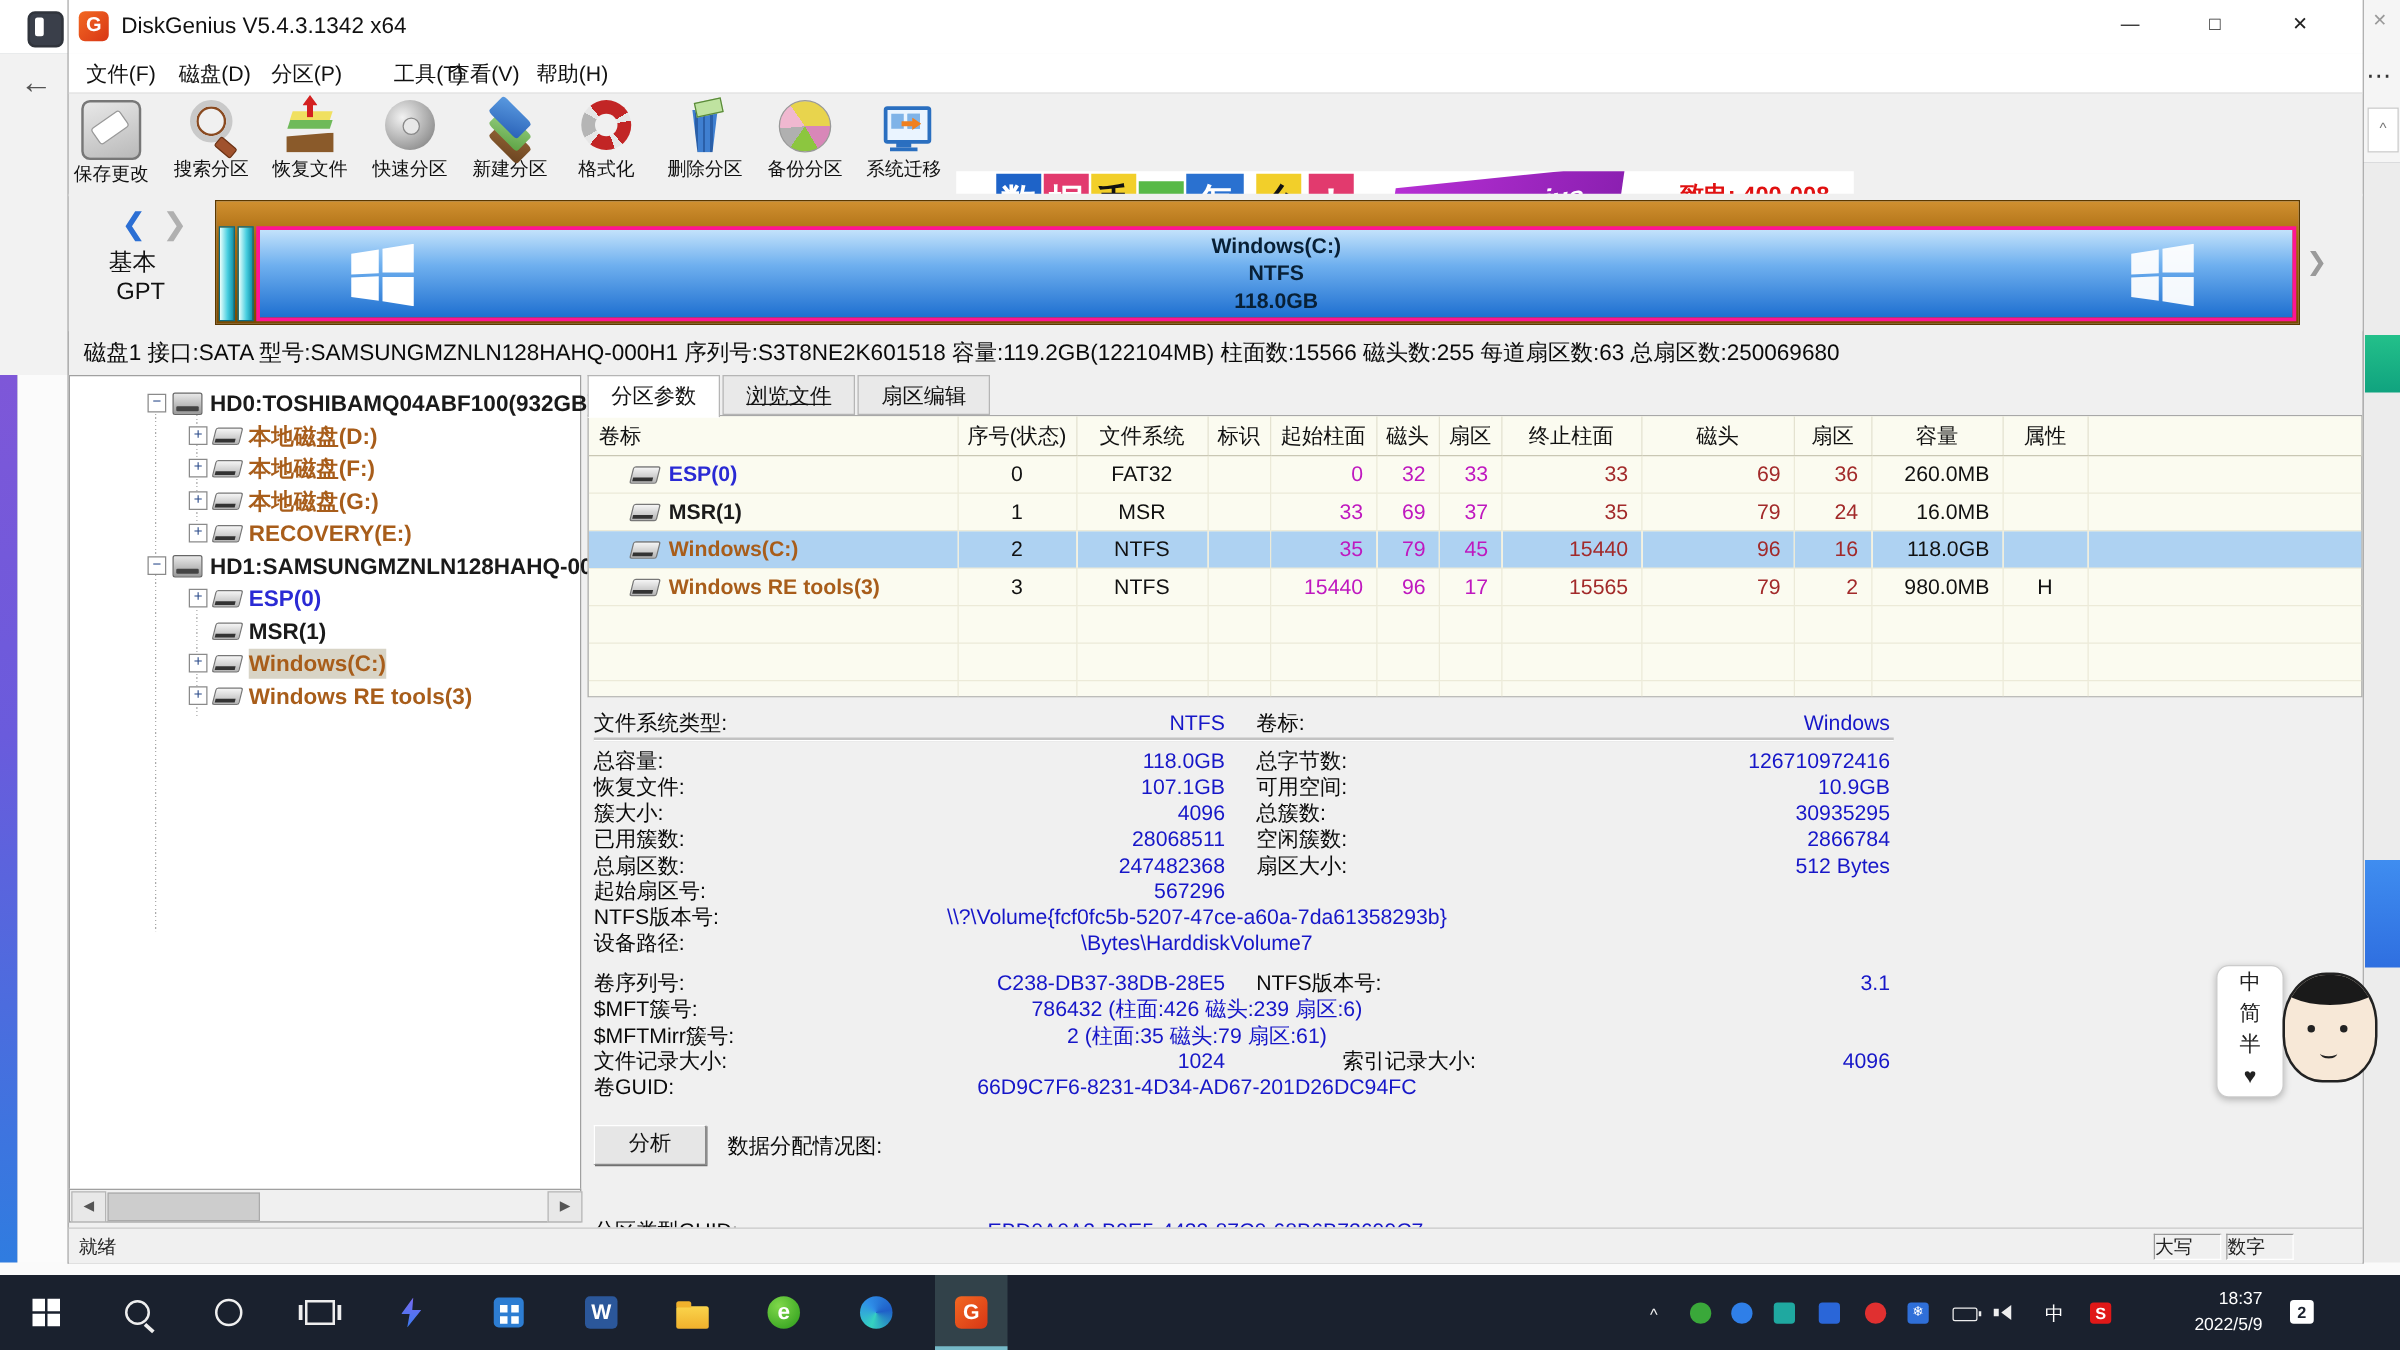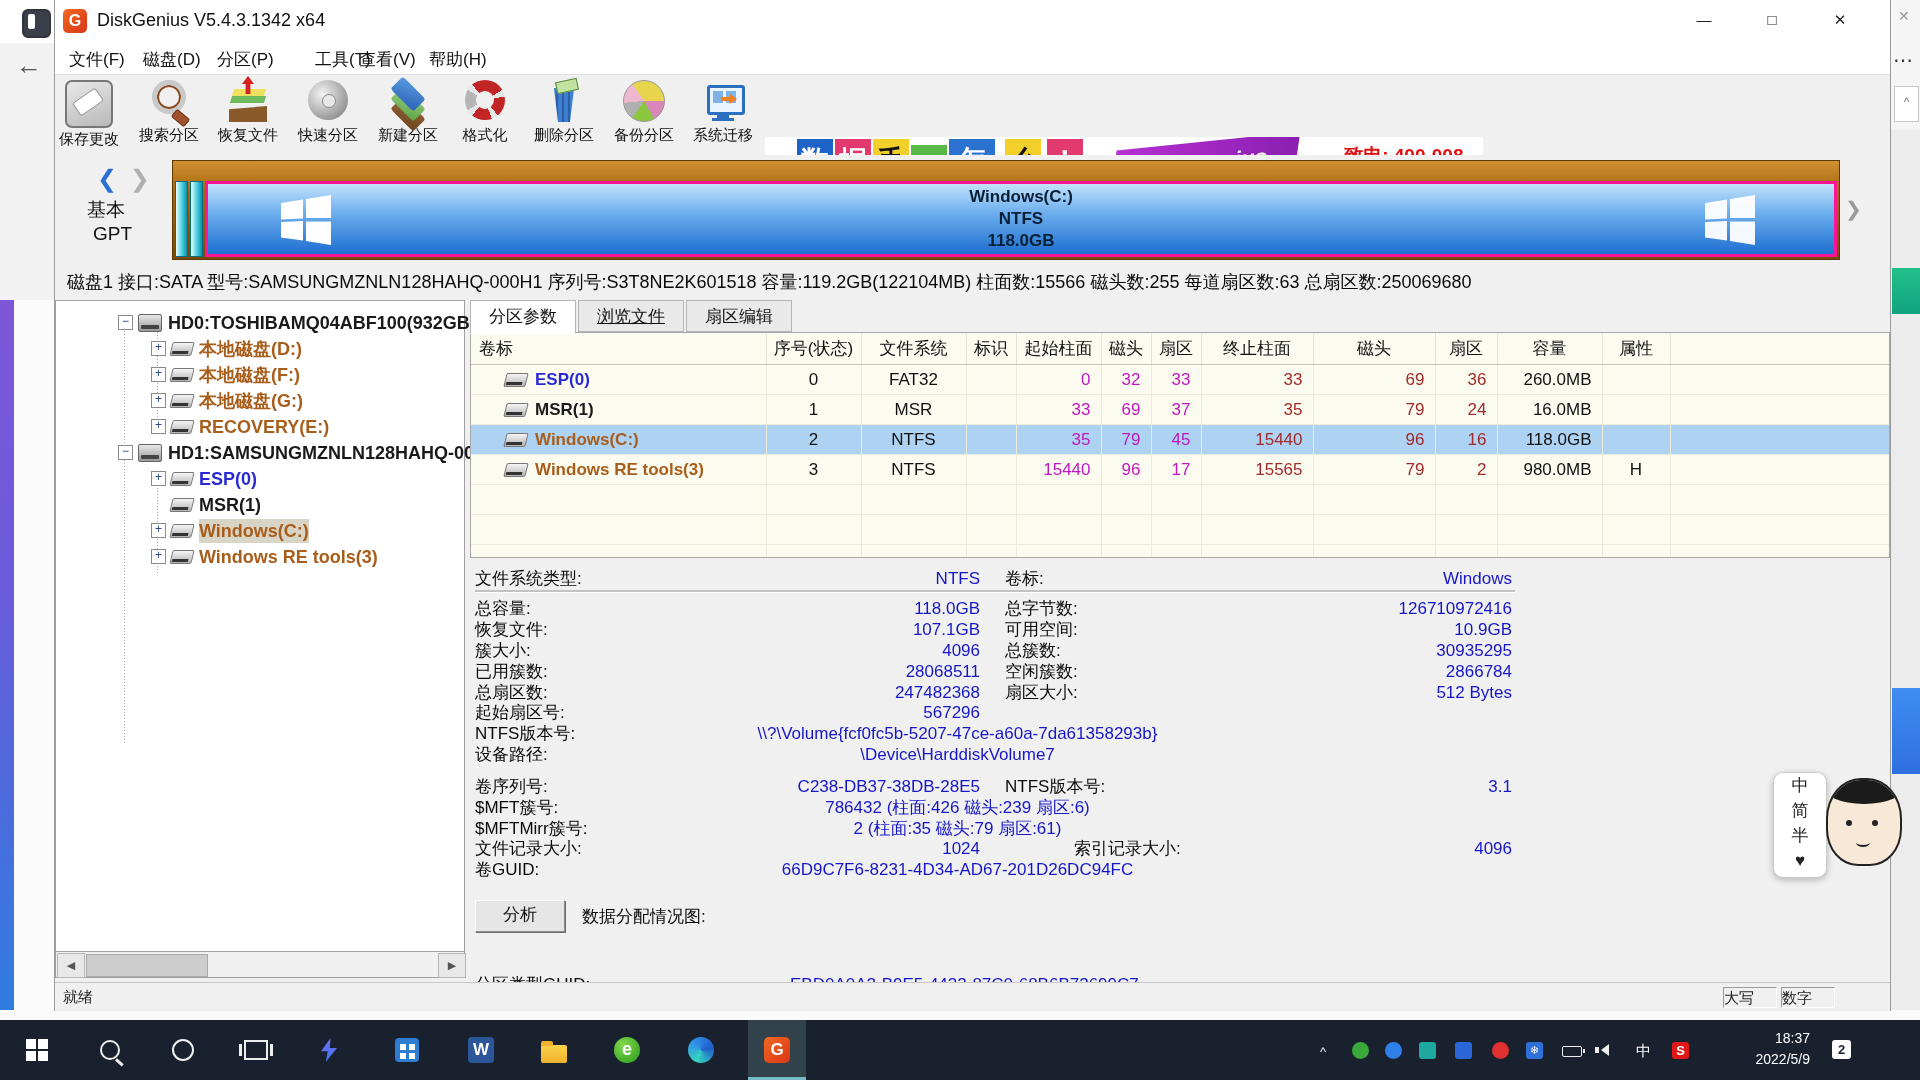--- a/index.html
+++ b/index.html
@@ -598,21 +598,21 @@
       <div class="drow" style="top:144px;">
         <span class="dl1">起始扇区号:</span>
           <span class="dv1">567296</span>
       </div>
       <div class="drow" style="top:165px;">
         <span class="dl1">NTFS版本号:</span>
           <span class="dvwide">\\?\Volume{fcf0fc5b-5207-47ce-a60a-7da61358293b}</span>
       </div>
       <div class="drow" style="top:186px;">
         <span class="dl1">设备路径:</span>
-          <span class="dvwide">\Device\HarddiskVolume7</span>
+          <span class="dvwide">\Bytes\HarddiskVolume7</span>
       </div>
       <div class="drow" style="top:218px;">
         <span class="dl1">卷序列号:</span>
           <span class="dv1">C238-DB37-38DB-28E5</span>
         <span class="dl2">NTFS版本号:</span>
           <span class="dv2">3.1</span>
       </div>
       <div class="drow" style="top:239px;">
         <span class="dl1">$MFT簇号:</span>
           <span class="dvwide">786432 (柱面:426 磁头:239 扇区:6)</span>

